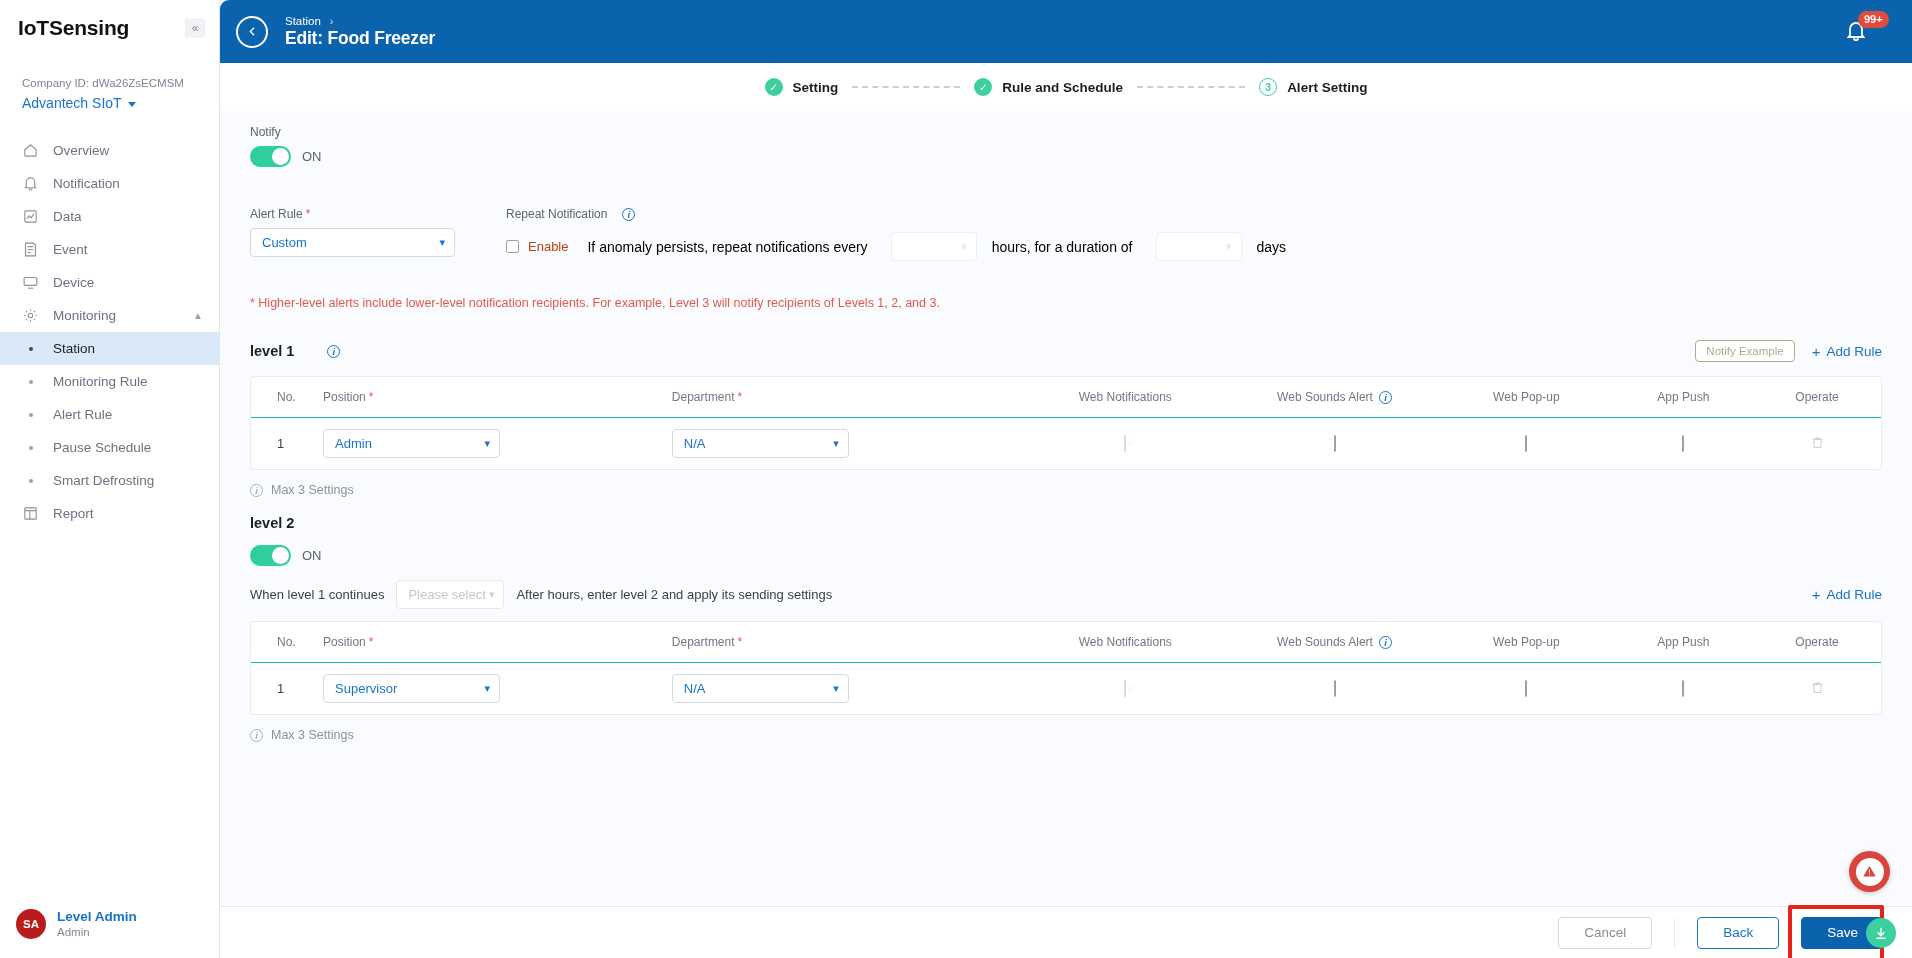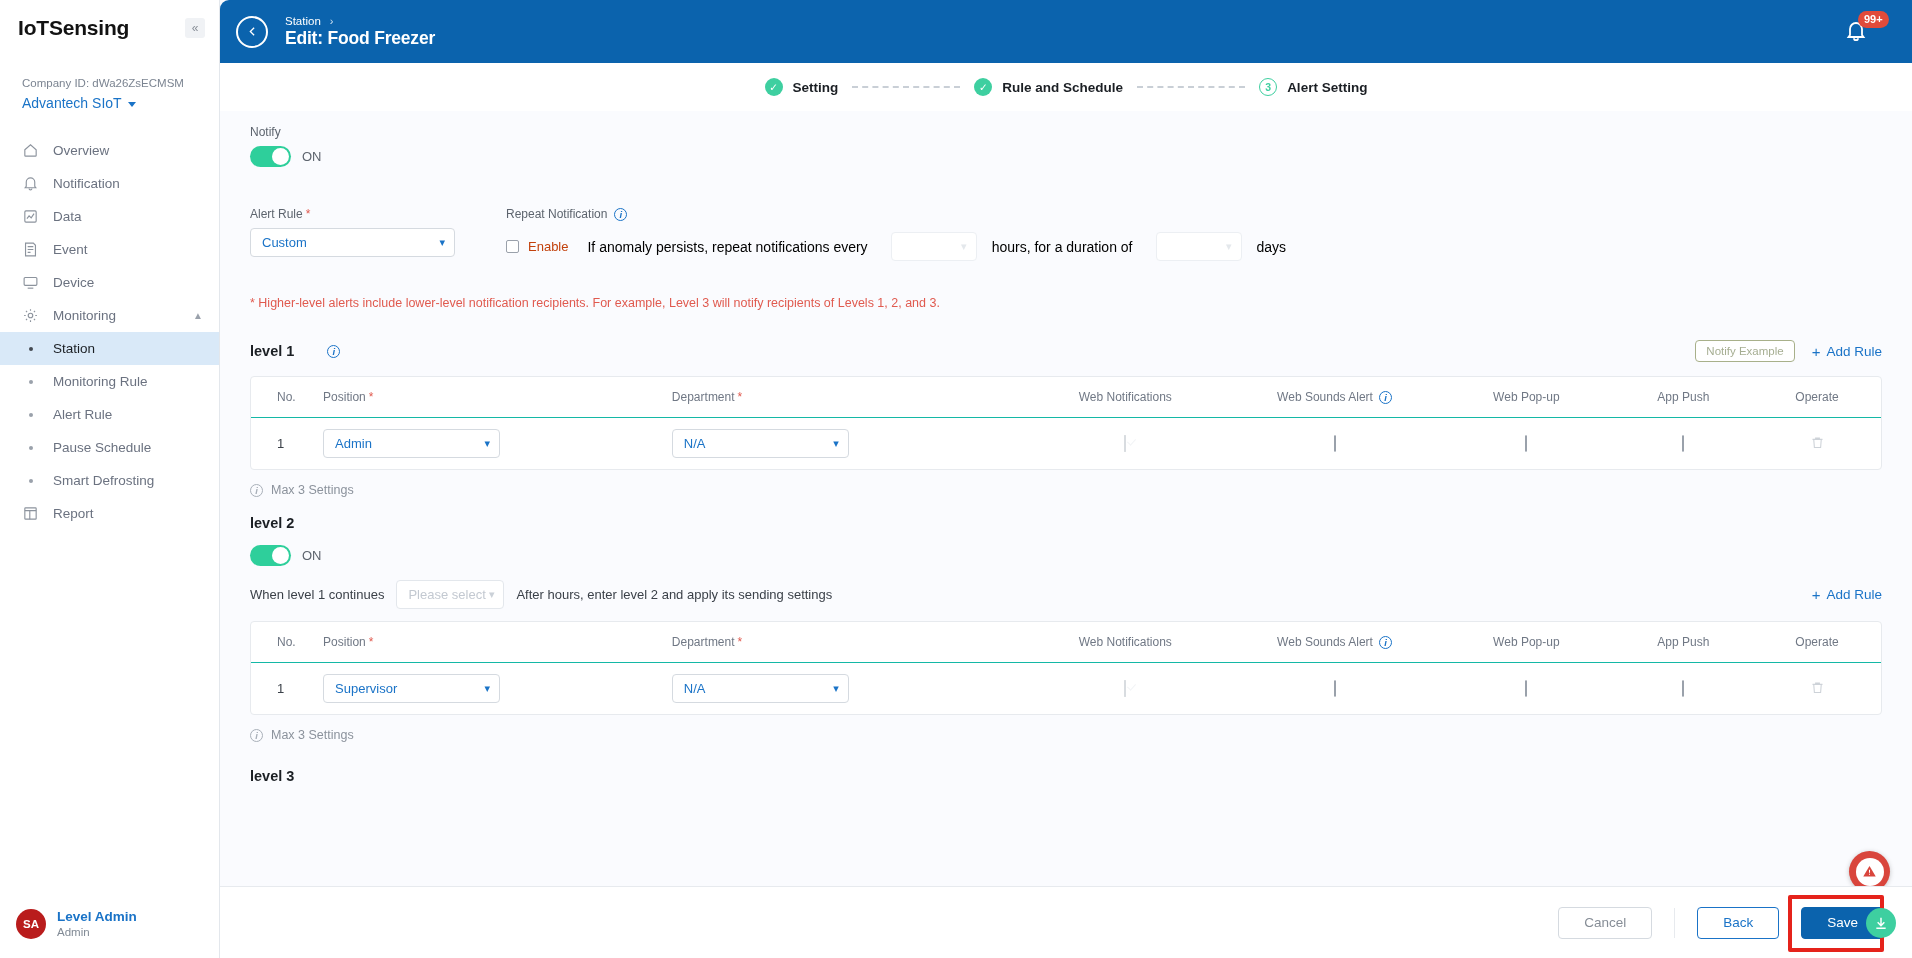--- a/index.html
+++ b/index.html
@@ -140,21 +140,21 @@
     display: flex; align-items: center; justify-content: space-between;
     padding: 0 9px 0 11px; font-size: 13px; color: #1a73c7; cursor: pointer;
   }
   .select .chev { color: #1a73c7; font-size: 11px; }
   .select.empty { color: #c3c9d1; border-color: #e3e7ec; }
   .select.empty .chev { color: #cbd1d8; }
   .select.faint { border-color: #eceff3; color: #dfe3e8; }
   .select.faint .chev { color: #e4e8ec; }
 
   .col-repeat { margin-left: 51px; }
-  .repeat-head { display: flex; align-items: center; gap: 7px; margin-bottom: 11px; }
+  .repeat-head { display: flex; align-items: center; gap: 15px; margin-bottom: 11px; }
   .repeat-label { font-size: 12px; color: #5d646e; }
   .info-i {
     width: 13px; height: 13px; border-radius: 50%; border: 1px solid #1a73c7;
     color: #1a73c7; font-size: 9.5px; font-style: italic; font-weight: bold;
     display: inline-flex; align-items: center; justify-content: center; cursor: pointer;
   }
   .info-i.grey { border-color: #a9b0b9; color: #a9b0b9; }
   .repeat-line { display: flex; align-items: center; gap: 9px; }
   .cbox {
     width: 13px; height: 13px; border: 1px solid #9aa1ab; border-radius: 2px;
@@ -227,21 +227,21 @@
     border-radius: 50%; background: #d9453c; display: flex; align-items: center;
     justify-content: center; cursor: pointer; box-shadow: 0 1px 5px rgba(0,0,0,.22);
   }
   .fab .inner {
     width: 28px; height: 28px; border-radius: 50%; background: #fff;
     display: flex; align-items: center; justify-content: center;
   }
 
   
   .footer {
-    position: absolute; left: 0; right: 0; bottom: 0; height: 72px;
+    position: absolute; left: 0; right: 0; bottom: 0; height: 52px;
     background: #fff; border-top: 1px solid #e7eaee; display: flex;
     align-items: center; justify-content: flex-end; padding-right: 28px; gap: 0;
   }
   .btn {
     height: 32px; border-radius: 4px; font-size: 13.5px; padding: 0 25px;
     display: flex; align-items: center; justify-content: center; cursor: pointer;
   }
   .btn-cancel { border: 1px solid #d5dae0; color: #868d96; background: #fff; }
   .divider-v { width: 1px; height: 30px; background: #e7eaee; margin: 0 22px; }
   .btn-back { border: 1px solid #1a73c7; color: #1a73c7; background: #fff; }
@@ -606,21 +606,20 @@
             </tr>
           </tbody>
         </table>
       </div>
 
       <div class="maxnote">
         <span class="info-i grey">i</span>
         <span>Max 3 Settings</span>
       </div>
 
-      <div class="lvl3-peek">level 3</div>
     </div>
 
     <div class="fab">
       <div class="inner">
         <svg width="15" height="15" viewBox="0 0 24 24" fill="#d9453c">
             <path d="M12 3 22 20H2z"></path>
             <path d="M11.2 9h1.6v5h-1.6zM11.2 15.4h1.6V17h-1.6z" fill="#fff"></path>
           </svg>
       </div>
     </div>

